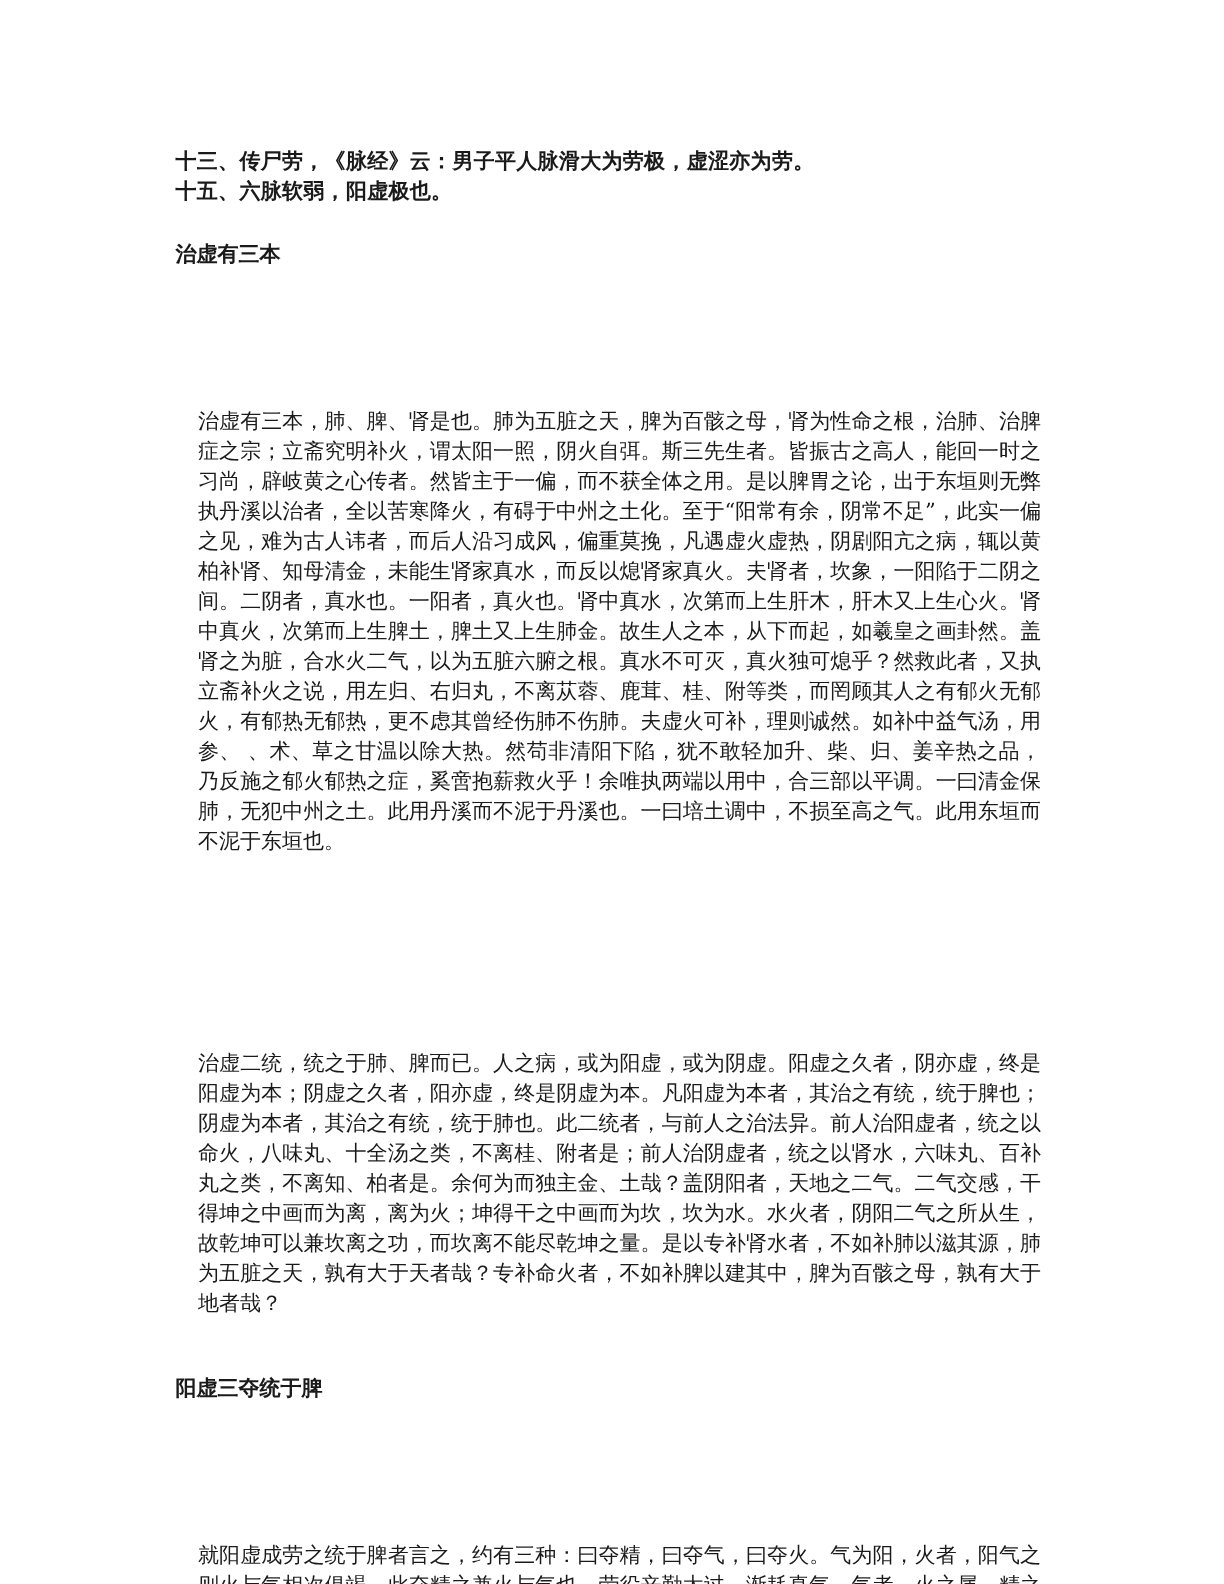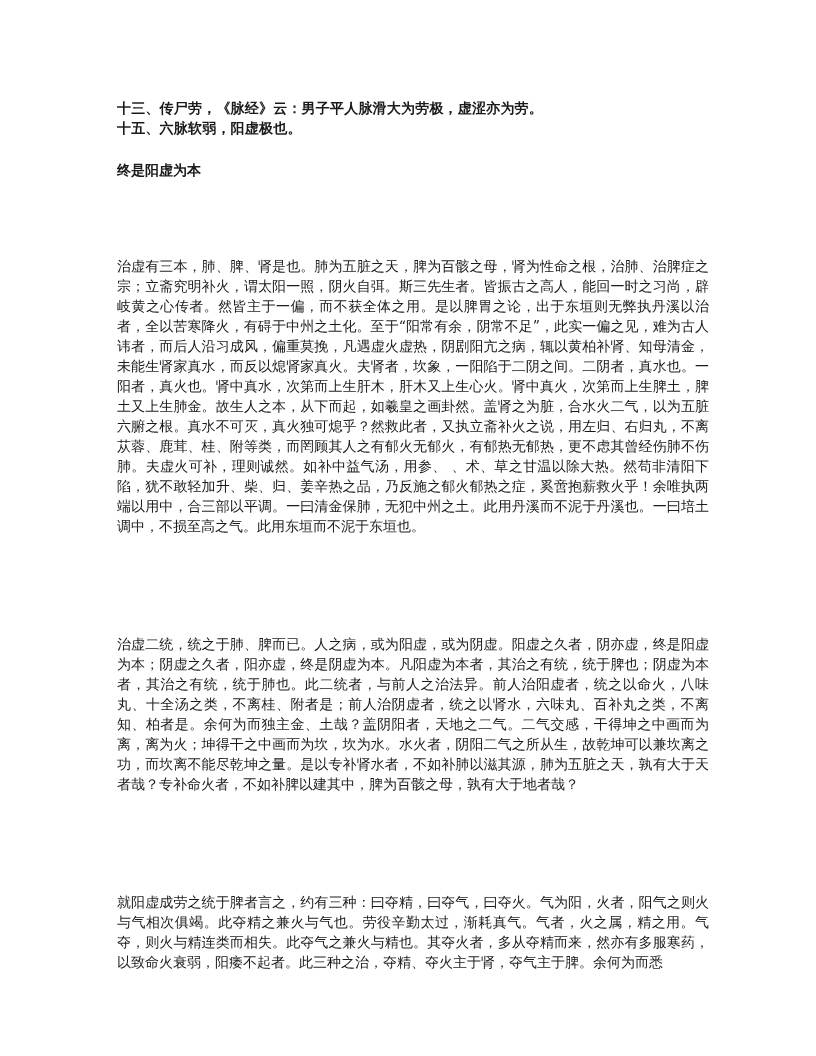--- a/index.html
+++ b/index.html
@@ -28,21 +28,21 @@
       white-space: nowrap;
       overflow: visible;
       letter-spacing: 0.2px;
       font-weight: bold;
     }
     .para {
       font-size: 14px;
       line-height: 20px;
       text-align: justify;
       text-justify: inter-character;
-      margin: 0;
+      margin: 15px;
       word-break: break-all;
     }
     .heading {
       font-size: 14px;
       line-height: 20px;
       margin: 0;
     }
     .gap-before-heading { height: 22px; }
     .gap-after-heading { height: 76px; }
   </style>
@@ -52,32 +52,33 @@
 <div class="page">
 
   <div>
     <div class="line">十三、传尸劳，《脉经》云：男子平人脉滑大为劳极，虚涩亦为劳。</div>
     <div class="line">十五、六脉软弱，阳虚极也。</div>
   </div>
 
   <div class="gap-before-heading"></div>
 
   <section>
-    <h2 class="heading">终是阳虚为本</h2>
+    <h2 class="heading">治虚有三本</h2>
     <div class="gap-after-heading"></div>
     <p class="para">治虚有三本，肺、脾、肾是也。肺为五脏之天，脾为百骸之母，肾为性命之根，治肺、治脾症之宗；立斋究明补火，谓太阳一照，阴火自弭。斯三先生者。皆振古之高人，能回一时之习尚，辟岐黄之心传者。然皆主于一偏，而不获全体之用。是以脾胃之论，出于东垣则无弊执丹溪以治者，全以苦寒降火，有碍于中州之土化。至于“阳常有余，阴常不足”，此实一偏之见，难为古人讳者，而后人沿习成风，偏重莫挽，凡遇虚火虚热，阴剧阳亢之病，辄以黄柏补肾、知母清金，未能生肾家真水，而反以熄肾家真火。夫肾者，坎象，一阳陷于二阴之间。二阴者，真水也。一阳者，真火也。肾中真水，次第而上生肝木，肝木又上生心火。肾中真火，次第而上生脾土，脾土又上生肺金。故生人之本，从下而起，如羲皇之画卦然。盖肾之为脏，合水火二气，以为五脏六腑之根。真水不可灭，真火独可熄乎？然救此者，又执立斋补火之说，用左归、右归丸，不离苁蓉、鹿茸、桂、附等类，而罔顾其人之有郁火无郁火，有郁热无郁热，更不虑其曾经伤肺不伤肺。夫虚火可补，理则诚然。如补中益气汤，用参、 、术、草之甘温以除大热。然苟非清阳下陷，犹不敢轻加升、柴、归、姜辛热之品，乃反施之郁火郁热之症，奚啻抱薪救火乎！余唯执两端以用中，合三部以平调。一曰清金保肺，无犯中州之土。此用丹溪而不泥于丹溪也。一曰培土调中，不损至高之气。此用东垣而不泥于东垣也。</p>
   </section>
 
   <div class="gap-before-heading"></div>
 
   <section>
     <div class="gap-after-heading"></div>
     <p class="para">治虚二统，统之于肺、脾而已。人之病，或为阳虚，或为阴虚。阳虚之久者，阴亦虚，终是阳虚为本；阴虚之久者，阳亦虚，终是阴虚为本。凡阳虚为本者，其治之有统，统于脾也；阴虚为本者，其治之有统，统于肺也。此二统者，与前人之治法异。前人治阳虚者，统之以命火，八味丸、十全汤之类，不离桂、附者是；前人治阴虚者，统之以肾水，六味丸、百补丸之类，不离知、柏者是。余何为而独主金、土哉？盖阴阳者，天地之二气。二气交感，干得坤之中画而为离，离为火；坤得干之中画而为坎，坎为水。水火者，阴阳二气之所从生，故乾坤可以兼坎离之功，而坎离不能尽乾坤之量。是以专补肾水者，不如补肺以滋其源，肺为五脏之天，孰有大于天者哉？专补命火者，不如补脾以建其中，脾为百骸之母，孰有大于地者哉？</p>
   </section>
 
   <div class="gap-before-heading"></div>
 
   <section>
+    <h2 class="heading">阳虚三夺统于脾</h2>
     <div class="gap-after-heading"></div>
     <p class="para">就阳虚成劳之统于脾者言之，约有三种：曰夺精，曰夺气，曰夺火。气为阳，火者，阳气之则火与气相次俱竭。此夺精之兼火与气也。劳役辛勤太过，渐耗真气。气者，火之属，精之用。气夺，则火与精连类而相失。此夺气之兼火与精也。其夺火者，多从夺精而来，然亦有多服寒药，以致命火衰弱，阳痿不起者。此三种之治，夺精、夺火主于肾，夺气主于脾。余何为而悉</p>
   </section>
 
 </div>
 
 </body></html>

